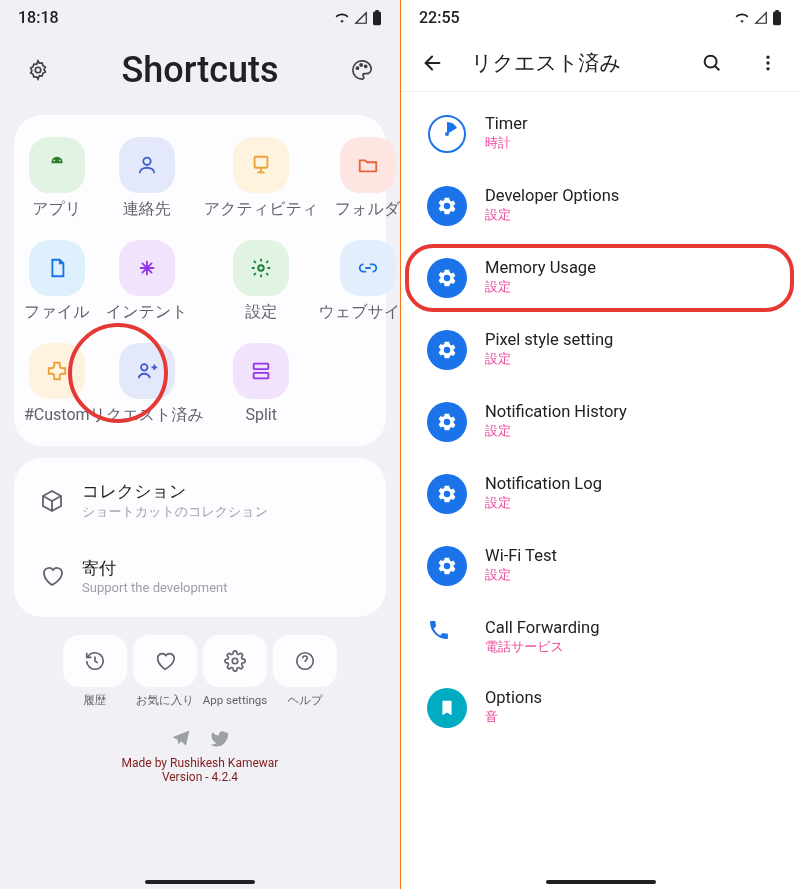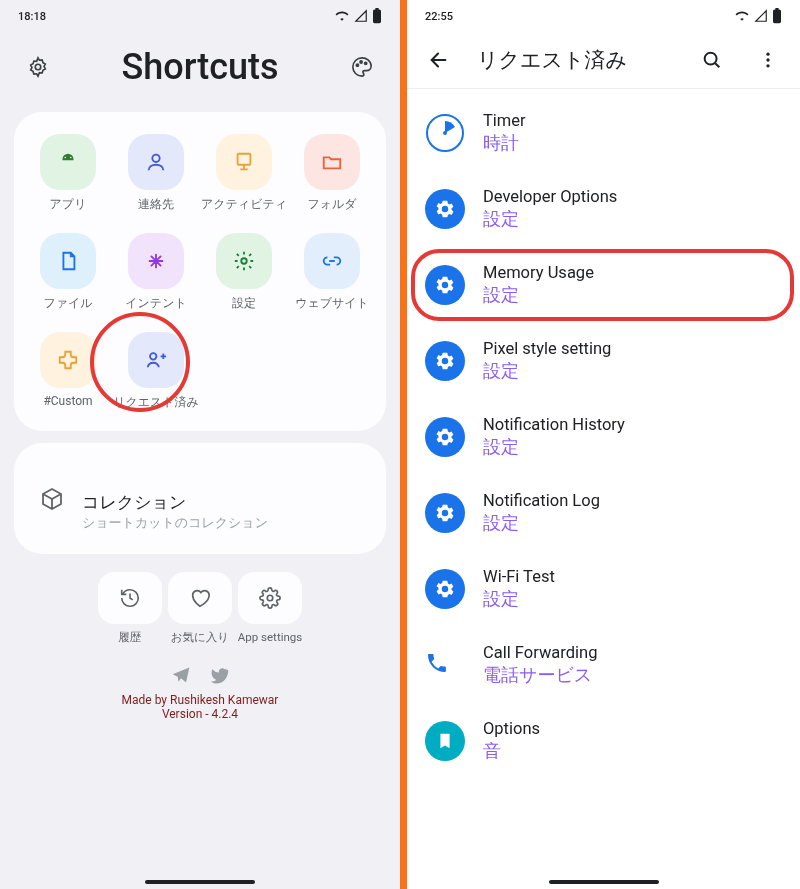--- a/index.html
+++ b/index.html
@@ -5,68 +5,68 @@
   * { box-sizing: border-box; margin: 0; padding: 0; }
   body {
     font-family: -apple-system, "Segoe UI", Roboto, sans-serif;
     background: #f1f0f5;
     width: 800px;
     height: 889px;
     display: flex;
     overflow: hidden;
   }
   .pane { width: 400px; height: 889px; background: #f1f0f5; position: relative; }
-  .pane + .pane { border-left: 7px solid #f97316; background: #fff; }
-
-  
-  .status { display:flex; justify-content:space-between; align-items:center; padding: 8px 18px 4px; font-size:11px; color:#202124; font-weight:500;}
+  .pane + .pane { border-left: 1px solid #f97316; background: #fff; }
+
+  
+  .status { display:flex; justify-content:space-between; align-items:center; padding: 8px 18px 4px; font-size:16px; color:#202124; font-weight:500;}
   .status .right { display:flex; gap:4px; align-items:center; }
 
   
   .lhdr { display:flex; align-items:center; justify-content:space-between; padding: 18px 20px 12px; }
   .lhdr .title { font-size:36px; font-weight:500; color:#202124; flex:1; text-align:center; }
   .icon-btn { width:36px; height:36px; display:flex; align-items:center; justify-content:center; color:#3c4043; }
 
   
   .card { background:#fdfcff; border-radius:28px; margin:12px 14px; padding:18px 10px 10px; }
   .grid { display:grid; grid-template-columns:repeat(4,1fr); gap:6px 0; }
   .tile { display:flex; flex-direction:column; align-items:center; gap:6px; padding:4px 0 10px; position:relative; }
   .chip { width:56px; height:56px; border-radius:20px; display:flex; align-items:center; justify-content:center; }
   .chip svg, .chip span.g { width:22px; height:22px; }
-  .tlabel { font-size:12px; color:#5f6368; text-align:center; white-space:nowrap; }
+  .tlabel { font-size:16px; color:#5f6368; text-align:center; white-space:nowrap; }
 
   .hl-circle { position:absolute; width:100px; height:100px; border:4px solid #e53935; border-radius:50%; left:-22px; top:-16px; pointer-events:none; }
 
   
   .lrow { display:flex; align-items:center; gap:16px; padding:18px 20px; }
-  .lrow .tt { font-size:17px; color:#202124;margin-top:26px; }
+  .lrow .tt { font-size:17px; color:#202124; }
   .lrow .sub { font-size:13px; color:#9aa0a6; margin-top:0; }
   .lrow .ic { width:28px; height:28px; display:flex; align-items:center; justify-content:center; color:#5f6368; flex:0 0 28px; }
 
   
   .brow { display:flex; justify-content:center; padding: 6px 14px 10px; gap:6px; }
   .bitem { display:flex; flex-direction:column; align-items:center; gap:6px; }
   .bbox { width:64px; height:52px; background:#fdfcff; border-radius:16px; display:flex; align-items:center; justify-content:center; color:#5f6368; }
   .blabel { font-size:11.5px; color:#5f6368; }
 
   .footer { text-align:center; color:#7f1d1d; font-size:12px; padding:10px 0 0; }
   .footer .social { display:flex; gap:18px; justify-content:center; margin-bottom:8px; color:#9aa0a6; }
 
   
   .rhdr { display:flex; align-items:center; gap:20px; padding:14px 14px 10px; border-bottom:1px solid #eceef0; }
   .rhdr .title { font-size:21px; color:#202124; flex:1; }
 
   
   .rlist { padding:6px 0; }
-  .ritem { display:flex; align-items:center; gap:18px; padding:16px 18px; position:relative; }
+  .ritem { display:flex; align-items:flex-start; gap:18px; padding:16px 26px; position:relative; }
   .ricon { width:40px; height:40px; border-radius:50%; background:#1a73e8; display:flex; align-items:center; justify-content:center; color:#fff; flex:0 0 40px; }
   .ricon.clock { background:#fff; }
   .ricon.teal { background:#00acc1; }
   .ritem .tt { font-size:16.5px; color:#202124; }
-  .ritem .sub { font-size:18px; color:#8b5cf6; margin-top:1px; }
+  .ritem .sub { font-size:13px; color:#ec4899; margin-top:1px; }
   .hl-box { position:absolute; left:4px; right:6px; top:2px; bottom:2px; border:4px solid #e53935; border-radius:28px; pointer-events:none; }
 
   .navpill { position:absolute; bottom:5px; left:50%; transform:translateX(-50%); width:110px; height:4px; background:#202124; border-radius:2px; }
 </style>
 </head>
 <body>
 
 <div class="pane">
   <div class="status">
     <span>18:18</span>
@@ -184,35 +184,55 @@
         <div class="tile">
           <div class="chip" style="background:#e4e8fb">
             <svg viewBox="0 0 24 24" fill="none" stroke="#3f5bd0" stroke-width="2">
               <circle cx="9" cy="8" r="3.5"></circle>
               <path d="M3 20c0-3 3-5 6-5s6 2 6 5M17 8h6M20 5v6"></path>
             </svg>
           </div>
           <div class="tlabel">リクエスト済み</div>
           <div class="hl-circle"></div>
         </div>
+        <div class="tile">
+          <div class="chip" style="background:#f1e3fb">
+            <svg viewBox="0 0 24 24" fill="none" stroke="#9334e6" stroke-width="2">
+              <rect x="4" y="4" width="16" height="6" rx="1"></rect>
+              <rect x="4" y="14" width="16" height="6" rx="1"></rect>
+            </svg>
+          </div>
+          <div class="tlabel">Split</div>
+        </div>
       </div>
   </div>
 
   <div class="card" style="padding:4px 4px" id="listcard">
       <div class="lrow">
         <div class="ic">
           <svg width="24" height="24" viewBox="0 0 24 24" fill="none" stroke="#5f6368" stroke-width="1.8">
             <path d="M12 2l9 5v10l-9 5-9-5V7z M3 7l9 5 9-5 M12 12v10"></path>
           </svg>
         </div>
         <div>
           <div class="tt">コレクション</div>
           <div class="sub">ショートカットのコレクション</div>
         </div>
       </div>
+      <div class="lrow">
+        <div class="ic">
+          <svg width="24" height="24" viewBox="0 0 24 24" fill="none" stroke="#5f6368" stroke-width="1.8">
+            <path d="M12 21s-8-5-8-12a5 5 0 019-3 5 5 0 019 3c0 7-10 12-10 12z"></path>
+          </svg>
+        </div>
+        <div>
+          <div class="tt">寄付</div>
+          <div class="sub">Support the development</div>
+        </div>
+      </div>
     </div>
 
   <div class="brow" id="brow">
       <div class="bitem">
         <div class="bbox">
           <svg width="22" height="22" viewBox="0 0 24 24" fill="none" stroke="#5f6368" stroke-width="1.8">
             <path d="M3 12a9 9 0 109-9 9 9 0 00-8 5M3 3v5h5M12 7v5l3 2"></path>
           </svg>
         </div>
         <div class="blabel">履歴</div>
@@ -226,20 +246,29 @@
         <div class="blabel">お気に入り</div>
       </div>
       <div class="bitem">
         <div class="bbox">
           <svg width="22" height="22" viewBox="0 0 24 24" fill="none" stroke="#5f6368" stroke-width="1.8">
             <circle cx="12" cy="12" r="3"></circle>
             <path d="M19.4 15a1.65 1.65 0 00.33 1.82l.06.06a2 2 0 01-2.83 2.83l-.06-.06a1.65 1.65 0 00-1.82-.33 1.65 1.65 0 00-1 1.51V21a2 2 0 01-4 0v-.09a1.65 1.65 0 00-1-1.51 1.65 1.65 0 00-1.82.33l-.06.06a2 2 0 01-2.83-2.83l.06-.06a1.65 1.65 0 00.33-1.82 1.65 1.65 0 00-1.51-1H3a2 2 0 010-4h.09a1.65 1.65 0 001.51-1 1.65 1.65 0 00-.33-1.82l-.06-.06a2 2 0 012.83-2.83l.06.06a1.65 1.65 0 001.82.33h0a1.65 1.65 0 001-1.51V3a2 2 0 014 0v.09a1.65 1.65 0 001 1.51 1.65 1.65 0 001.82-.33l.06-.06a2 2 0 012.83 2.83l-.06.06a1.65 1.65 0 00-.33 1.82v0a1.65 1.65 0 001.51 1H21a2 2 0 010 4h-.09a1.65 1.65 0 00-1.51 1z"></path>
           </svg>
         </div>
         <div class="blabel">App settings</div>
+      </div>
+      <div class="bitem">
+        <div class="bbox">
+          <svg width="22" height="22" viewBox="0 0 24 24" fill="none" stroke="#5f6368" stroke-width="1.8">
+            <circle cx="12" cy="12" r="9"></circle>
+            <path d="M9.5 9a2.5 2.5 0 015 0c0 1.5-2.5 2-2.5 4M12 17h.01"></path>
+          </svg>
+        </div>
+        <div class="blabel">ヘルプ</div>
       </div>
     </div>
 
   <div class="footer">
     <div class="social">
       <svg width="20" height="20" viewBox="0 0 24 24" fill="#9aa0a6">
           <path d="M2 11l20-8-4 18-6-5-3 4-1-6z"></path>
         </svg>
       <svg width="20" height="20" viewBox="0 0 24 24" fill="#9aa0a6">
           <path d="M22 5.8a8 8 0 01-2.4.7 4 4 0 001.8-2.3 8 8 0 01-2.6 1A4 4 0 0012 9a11 11 0 01-8-4s-4 9 5 13a12 12 0 01-7 2c15 8 22-8 21-14z"></path>

